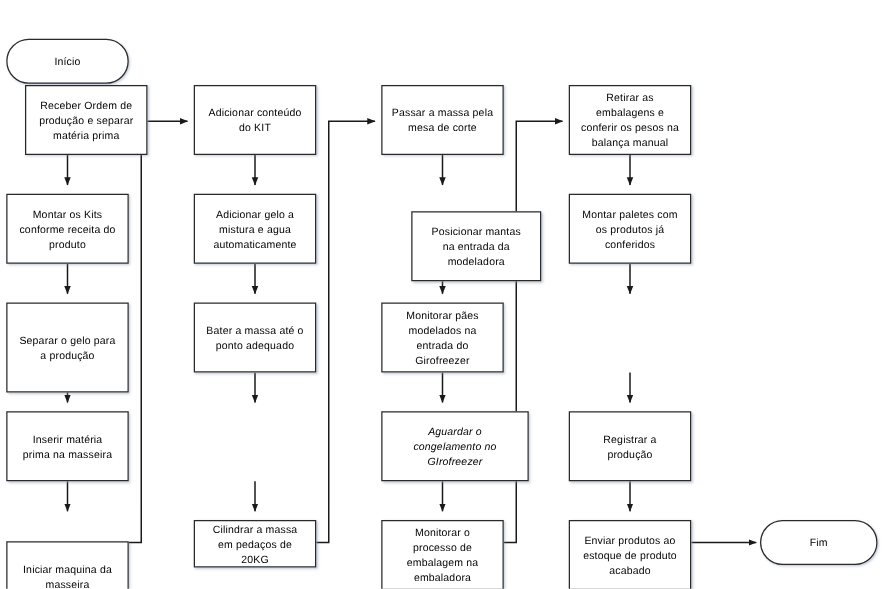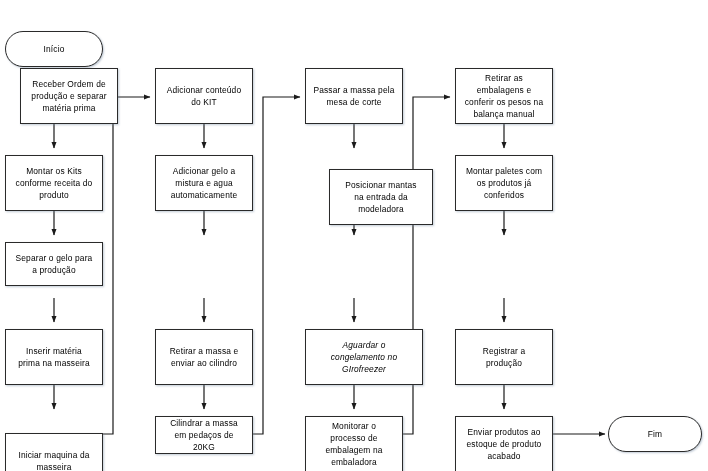--- a/index.html
+++ b/index.html
@@ -105,21 +105,21 @@
   <div class="node" style="left:20px; top:68px; width:98px; height:56px;">
     <span class="label">Receber Ordem de
 produção e separar
 matéria prima</span>
   </div>
   <div class="node" style="left:5px; top:155px; width:98px; height:56px;">
     <span class="label">Montar os Kits
 conforme receita do
 produto</span>
   </div>
-  <div class="node" style="left:5px; top:242px; width:98px; height:44px;">
+  <div class="node" style="left:5px; top:242px; width:98px; height:72px;">
     <span class="label">Separar o gelo para
 a produção</span>
   </div>
   <div class="node" style="left:5px; top:329px; width:98px; height:56px;">
     <span class="label">Inserir matéria
 prima na masseira</span>
   </div>
   <div class="node" style="left:5px; top:416px; width:98px; height:56px;margin-top:17px;">
     <span class="label">Iniciar maquina da
 masseira</span>
@@ -127,38 +127,44 @@
 
   <div class="node" style="left:155px; top:155px; width:98px; height:56px;">
     <span class="label">Adicionar gelo a
 mistura e agua
 automaticamente</span>
   </div>
   <div class="node" style="left:155px; top:68px; width:98px; height:56px;">
     <span class="label">Adicionar conteúdo
 do KIT</span>
   </div>
-  <div class="node" style="left:155px; top:329px; width:98px; height:56px;">
-    <span class="label">Retirar a massa e
-enviar ao cilindro</span>
+  <div class="node" style="left:155px; top:242px; width:98px; height:56px;">
+    <span class="label">Bater a massa até o
+ponto adequado</span>
   </div>
   <div class="node" style="left:155px; top:416px; width:98px; height:38px;">
     <span class="label">Cilindrar a massa
 em pedaços de
 20KG</span>
   </div>
 
   <div class="node" style="left:305px; top:68px; width:98px; height:56px;">
     <span class="label">Passar a massa pela
 mesa de corte</span>
   </div>
   <div class="node" style="left:305px; top:169px; width:104px; height:56px;margin-left:24px;">
     <span class="label">Posicionar mantas
 na entrada da
 modeladora</span>
+  </div>
+  <div class="node" style="left:305px; top:242px; width:98px; height:56px;">
+    <span class="label">Monitorar pães
+modelados na
+entrada do
+Girofreezer</span>
   </div>
   <div class="node" style="left:305px; top:329px; width:118px; height:56px;font-style:italic;">
     <span class="label">Aguardar o
 congelamento no
 GIrofreezer</span>
   </div>
   <div class="node" style="left:305px; top:416px; width:98px; height:56px;">
     <span class="label">Monitorar o
 processo de
 embalagem na

